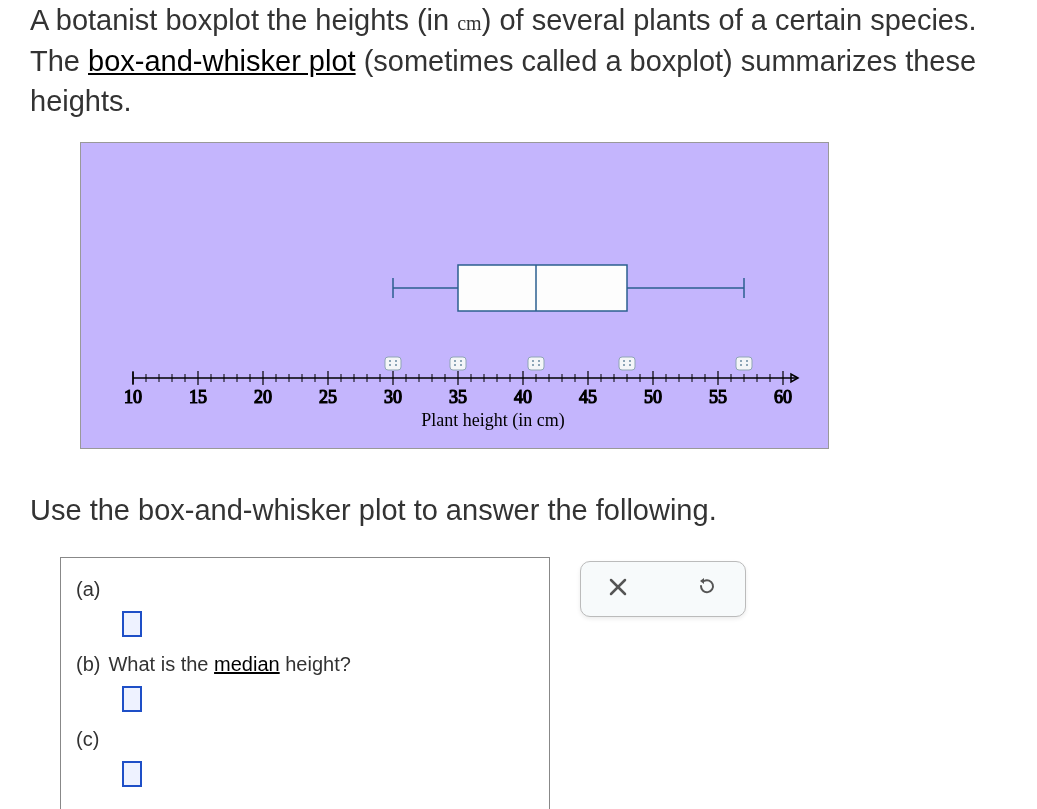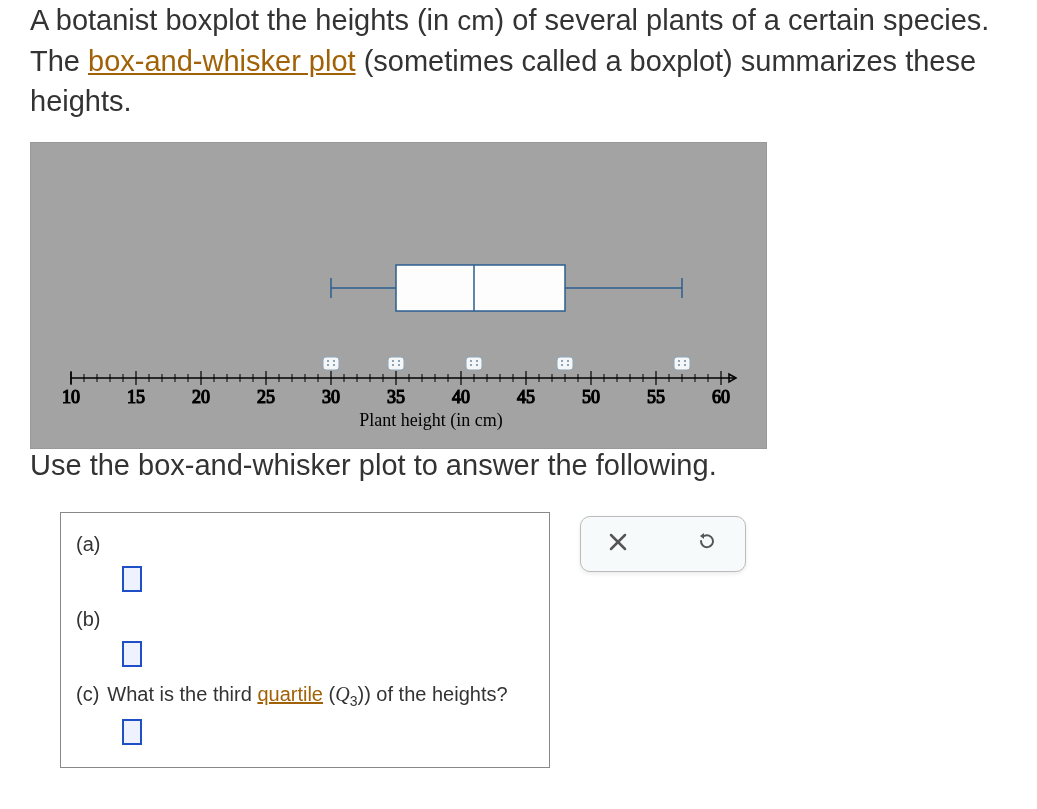--- a/index.html
+++ b/index.html
@@ -12,42 +12,45 @@
     .container {
       padding: 0 30px;
     }
     .problem-text {
       font-size: 29px;
       color: #333;
       line-height: 1.4;
       margin-bottom: 20px;
     }
     .link {
-      color: #a16207;
+      color: #000000;
       text-decoration: underline;
       cursor: pointer;
     }
     .small-unit {
-      font-size: 28px;
-      font-family: Liberation Sans, sans-serif;
+      font-size: 20px;
+      font-family: Liberation Serif, serif;
     }
     .chart-box {
       border: 1px solid #999;
+      margin-left: 50px;
       width: 735px;
       height: 305px;
       position: relative;
-      background: #a3a3a3;
+      background: #c4b5fd;
+      padding-left: 12px;
     }
     .chart-svg {
       width: 100%;
       height: 100%;
     }
     .instruction {
       font-size: 29px;
       color: #333;
+      margin-top: 45px;
       margin-bottom: 30px;
     }
     .questions-box {
       border: 1px solid #888;
       width: 458px;
       margin-left: 30px;
       padding: 20px 15px 10px 15px;
       font-size: 20px;
       color: #333;
     }
@@ -248,29 +251,29 @@
     <div class="questions-box">
       <div class="question">
         <div class="question-row">
           <span class="label">(a)</span>
         </div>
         <div class="answer-input"></div>
       </div>
       <div class="question">
         <div class="question-row">
           <span class="label">(b)</span>
+          <span>
+            <span>What is the </span><span class="link">median</span><span> height?</span>
+          </span>
         </div>
         <div class="answer-input"></div>
       </div>
       <div class="question">
         <div class="question-row">
           <span class="label">(c)</span>
-          <span>
-            <span>What is the third </span><span class="link">quartile</span><span> (<span class="italic-q">Q</span><span class="sub">3</span>)</span><span>) of the heights?</span>
-          </span>
         </div>
         <div class="answer-input" style="margin-bottom:0;"></div>
       </div>
     </div>
 
     <div class="control-box">
       <div class="control-btn">
         <svg width="18" height="18" viewBox="0 0 18 18">
           <line x1="2" y1="2" x2="16" y2="16" stroke="#555" stroke-width="2.5" stroke-linecap="round"></line>
           <line x1="16" y1="2" x2="2" y2="16" stroke="#555" stroke-width="2.5" stroke-linecap="round"></line>

